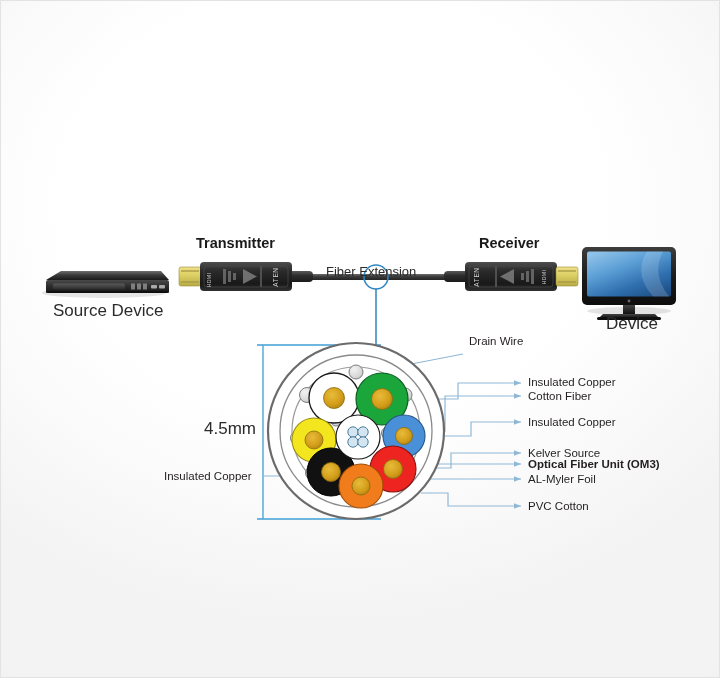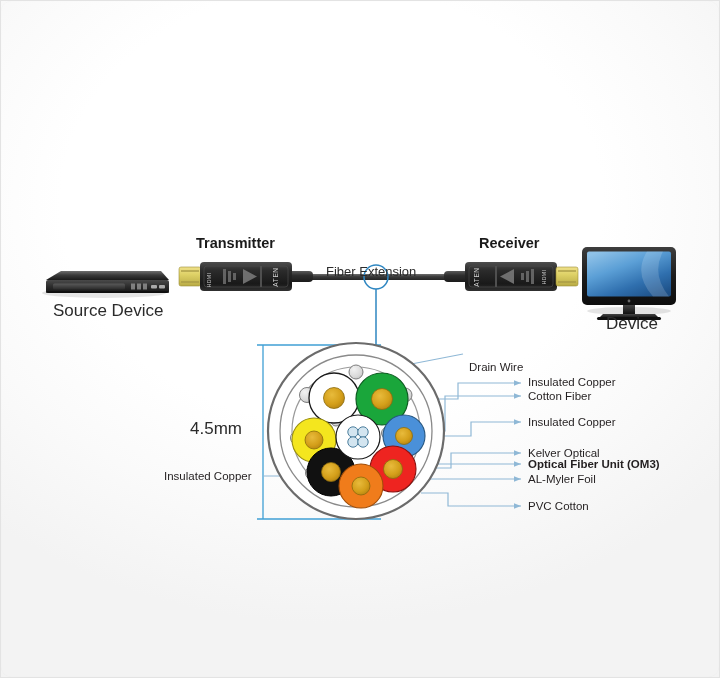--- a/index.html
+++ b/index.html
@@ -308,31 +308,31 @@
   <div class="lbl lbl-head" style="left:195px; top:234px;">Transmitter</div>
 
   <div class="lbl lbl-head" style="left:478px; top:234px;">Receiver</div>
 
   <div class="lbl lbl-dev" style="left:325px; top:263px; font-size:13px;">Fiber Extension</div>
 
   <div class="lbl lbl-dev" style="left:52px; top:300px;">Source Device</div>
 
   <div class="lbl lbl-dev" style="left:605px; top:313px;">Device</div>
 
-  <div class="lbl lbl-dim" style="left:189px; top:418px;text-align:center;">4.5mm</div>
-
-  <div class="lbl lbl-cal" style="left:468px; top:360px;text-align:right;">Drain Wire</div>
+  <div class="lbl lbl-dim" style="left:203px; top:418px;text-align:center;">4.5mm</div>
+
+  <div class="lbl lbl-cal" style="left:468px; top:334px;text-align:right;">Drain Wire</div>
 
   <div class="lbl lbl-cal" style="left:527px; top:375px;">Insulated Copper</div>
 
   <div class="lbl lbl-cal" style="left:527px; top:389px;">Cotton Fiber</div>
 
   <div class="lbl lbl-cal" style="left:527px; top:415px;">Insulated Copper</div>
 
-  <div class="lbl lbl-cal" style="left:527px; top:446px;">Kelver Optical</div>
+  <div class="lbl lbl-cal" style="left:527px; top:446px;">Kelver Source</div>
 
   <div class="lbl lbl-cal" style="left:527px; top:457px;font-weight:bold;">Optical Fiber Unit (OM3)</div>
 
   <div class="lbl lbl-cal" style="left:527px; top:472px;">AL-Myler  Foil</div>
 
   <div class="lbl lbl-cal" style="left:527px; top:499px;">PVC Cotton</div>
 
   <div class="lbl lbl-cal" style="left:163px; top:469px;">Insulated Copper</div>
 
 </div>

